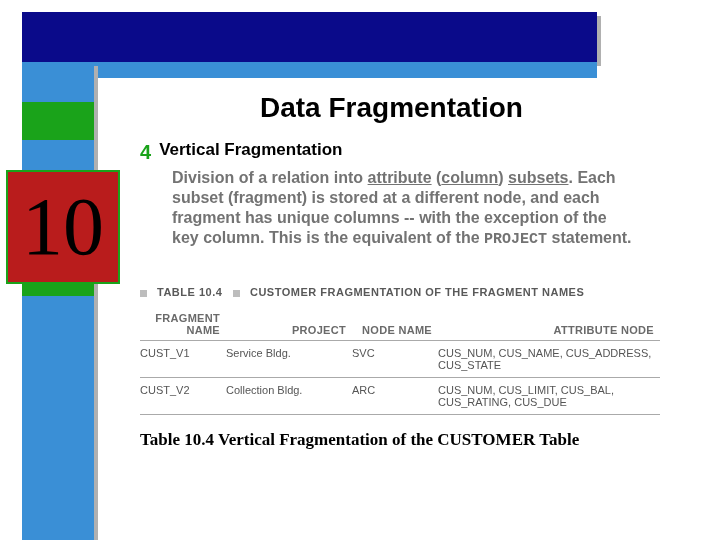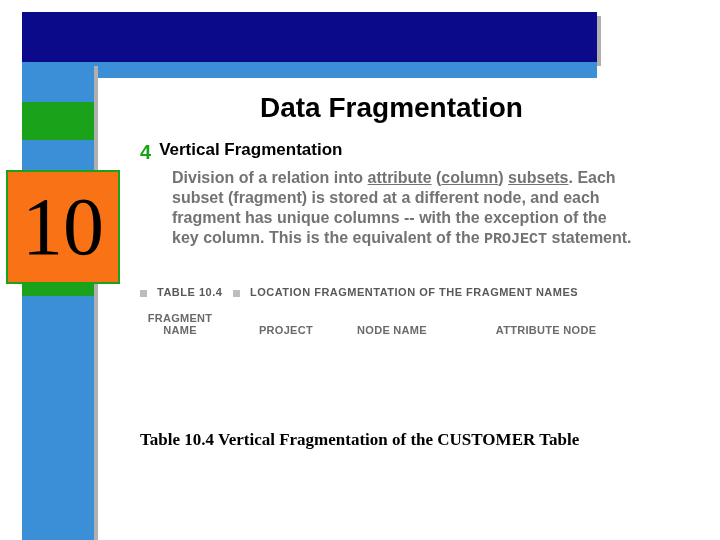--- a/index.html
+++ b/index.html
@@ -47,21 +47,21 @@
   }
   .gb1 { top: 40px; }
   .gb2 { top: 118px; }
   .gb3 { top: 196px; }
   .chapter-box {
     position: absolute;
     top: 170px;
     left: 6px;
     width: 110px;
     height: 110px;
-    background: #f97316;
+    background: #b91c1c;
     border: 2px solid #1aa31a;
     display: flex;
     align-items: center;
     justify-content: center;
   }
   .chapter-num {
     font-family: "Times New Roman", Times, serif;
     font-size: 82px;
     font-weight: normal;
     color: #000;
@@ -133,21 +133,21 @@
     background: #bdbdbd;
     margin-right: 10px;
     vertical-align: middle;
   }
   table.frag {
     width: 100%;
     border-collapse: collapse;
     font-size: 11px;
   }
   table.frag th {
-    text-align: center;
+    text-align: right;
     font-weight: bold;
     color: #6a6a6a;
     padding: 4px 6px 4px 0;
     vertical-align: bottom;
     letter-spacing: 0.3px;
     margin-top: 44px;
   }
   table.frag td {
     padding: 6px 6px 6px 0;
     vertical-align: top;
@@ -193,29 +193,41 @@
   <span class="bullet-text">Vertical Fragmentation</span>
 </div>
 
 <div class="body-text">
   <span>Division of a relation into </span><span class="ul">attribute</span><span> (</span><span class="ul">column</span><span>) </span><span class="ul">subsets</span><span>. Each subset (fragment) is stored at a different node, and each fragment has unique columns -- with the exception of the key column. This is the equivalent of the </span><span class="mono">PROJECT</span><span> statement.</span>
 </div>
 
 <div class="table-wrap">
   <div class="table-title">
     <span class="sq"></span><span>TABLE 10.4</span>
-    &nbsp;&nbsp;<span class="sq"></span><span>LOCATION FRAGMENTATION OF THE </span><b>FRAGMENT</b><span> NAMES</span>
+    &nbsp;&nbsp;<span class="sq"></span><span>CUSTOMER FRAGMENTATION OF THE </span><b>FRAGMENT</b><span> NAMES</span>
   </div>
   <table class="frag">
     <thead>
       <tr>
         <th class="col-frag"><span>FRAGMENT NAME</span></th>
         <th class="col-loc"><span>PROJECT</span></th>
         <th class="col-node"><span>NODE NAME</span></th>
         <th><span>ATTRIBUTE NODE</span></th>
       </tr>
     </thead>
     <tbody>
+      <tr>
+        <td>CUST_V1</td>
+        <td>Service Bldg.</td>
+        <td>SVC</td>
+        <td>CUS_NUM, CUS_NAME, CUS_ADDRESS, CUS_STATE</td>
+      </tr>
+      <tr class="lastsep">
+        <td>CUST_V2</td>
+        <td>Collection Bldg.</td>
+        <td>ARC</td>
+        <td>CUS_NUM, CUS_LIMIT, CUS_BAL, CUS_RATING, CUS_DUE</td>
+      </tr>
     </tbody>
   </table>
 </div>
 
 <div class="caption">Table 10.4  Vertical Fragmentation of the CUSTOMER Table</div>
 
 </body></html>

